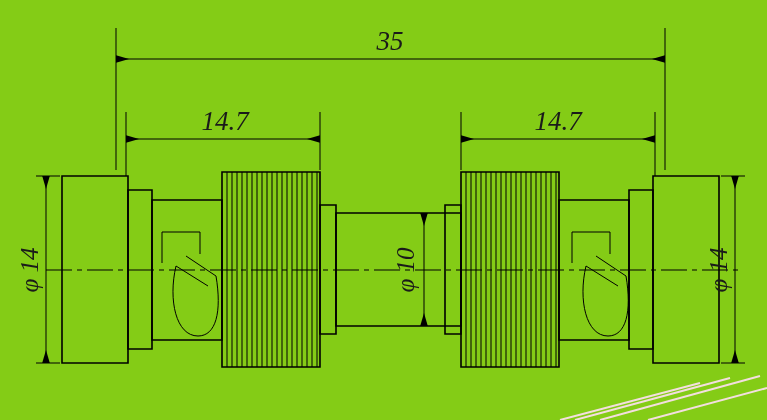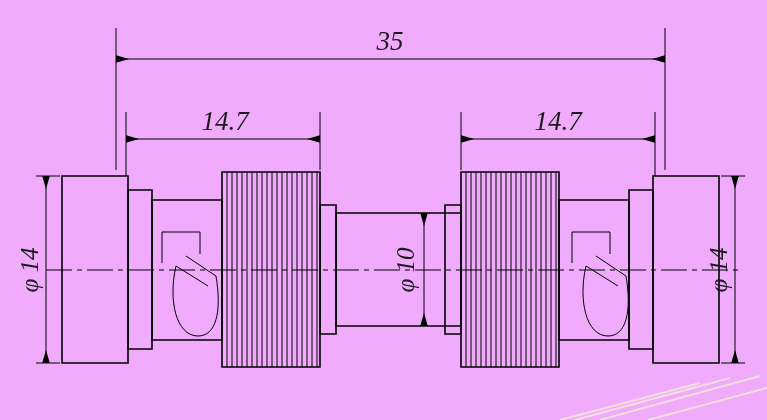--- a/index.html
+++ b/index.html
@@ -10,21 +10,21 @@
   body {
     width: 767px;
     height: 420px;
     font-family: "Liberation Sans", sans-serif;
     overflow: hidden;
   }
   #drawing-root {
     position: relative;
     width: 767px;
     height: 420px;
-    background: #f0abfc;
+    background: #84cc16;
   }
   svg#tech-drawing {
     display: block;
     width: 767px;
     height: 420px;
   }
   .dim-text {
     font-family: "Liberation Serif", serif;
     font-style: italic;
     font-size: 27px;

